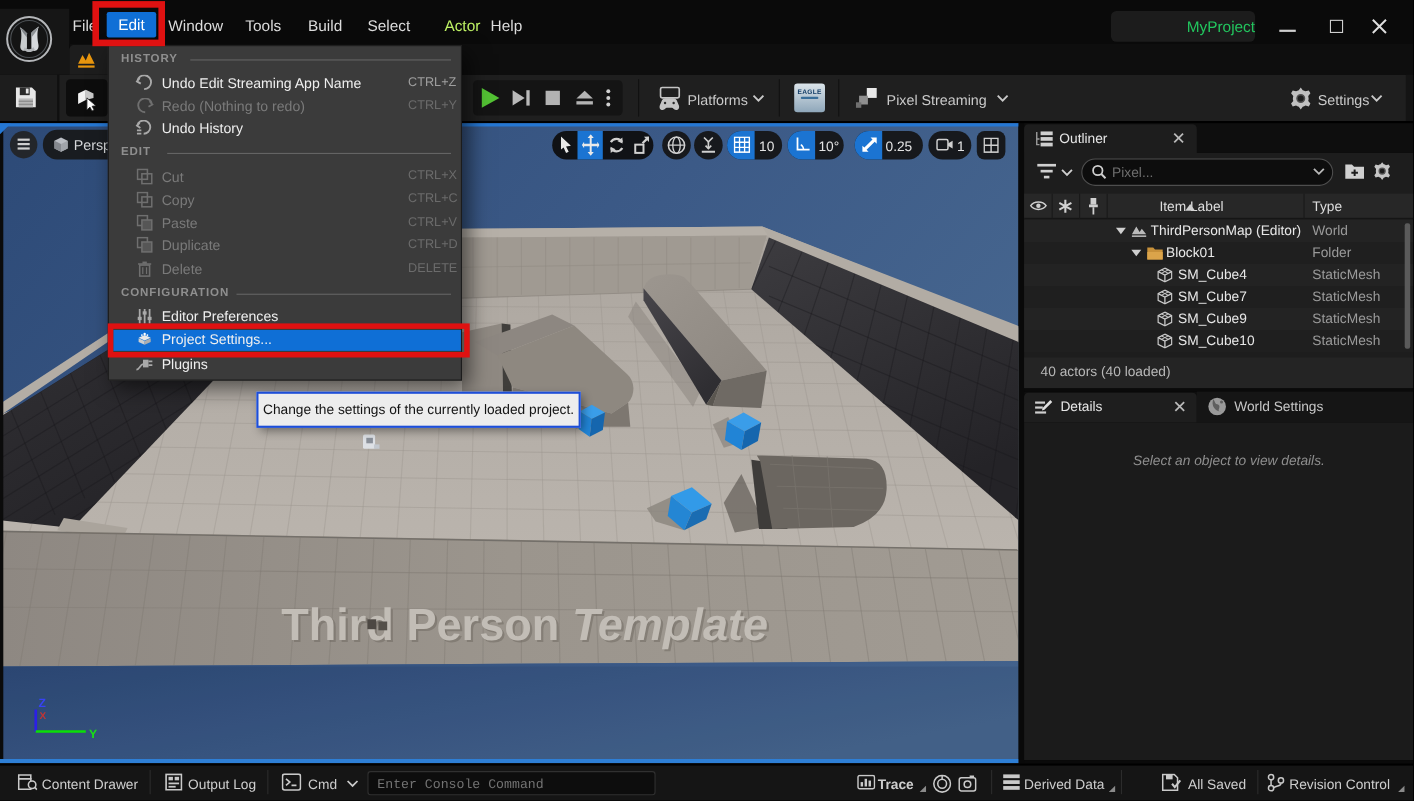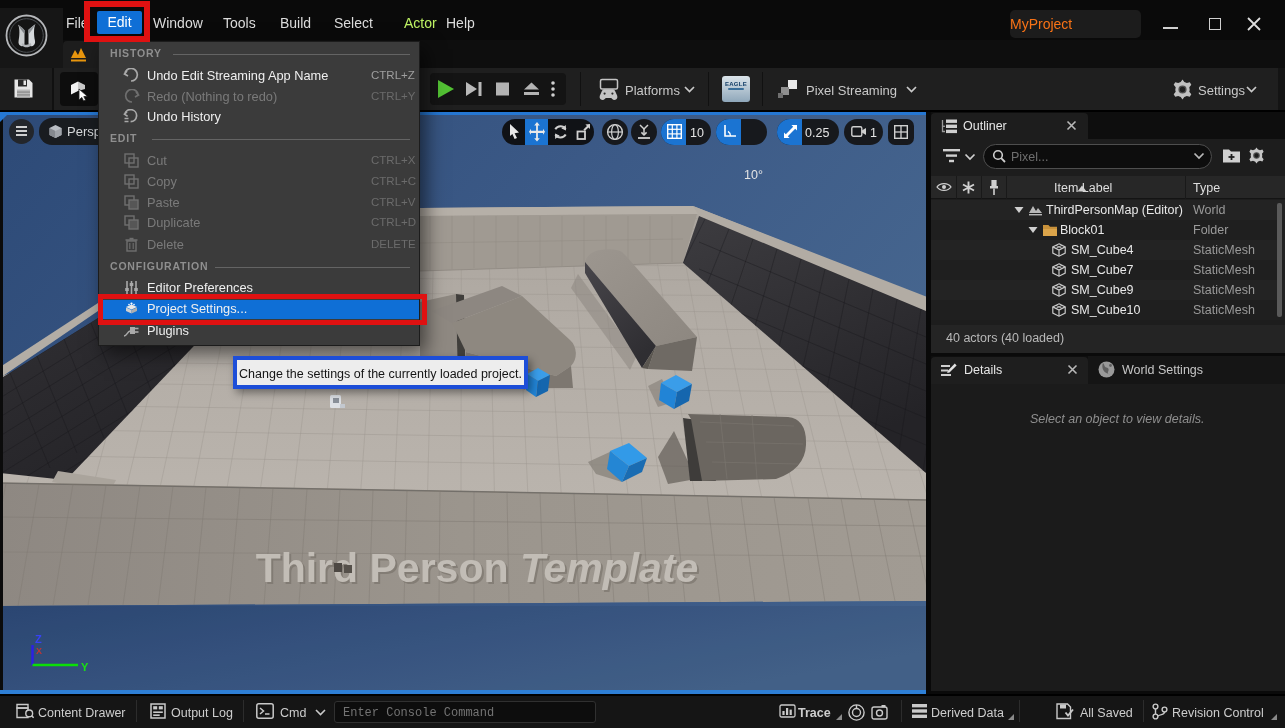--- a/index.html
+++ b/index.html
@@ -23,21 +23,21 @@
 <div class="txt" style="left:223px;top:15px;font-size:14px;color:#dcdcdc;font-weight:400;">Tools</div>
 <div class="txt" style="left:280px;top:15px;font-size:14px;color:#dcdcdc;font-weight:400;">Build</div>
 <div class="txt" style="left:334px;top:15px;font-size:14px;color:#dcdcdc;font-weight:400;">Select</div>
 <div class="txt" style="left:404px;top:15px;font-size:14px;color:#bef264;font-weight:400;">Actor</div>
 <div class="txt" style="left:446px;top:15px;font-size:14px;color:#dcdcdc;font-weight:400;">Help</div>
 <div class="abs" style="left:84px;top:1px;width:66px;height:41px;border:6px solid #df1111;background:transparent;z-index:60"></div>
 <div class="abs" style="left:97px;top:11px;width:45px;height:23px;background:#0f6fd6;border-radius:2px;z-index:61">
       <div style="text-align:center;line-height:23px;font-size:14px;color:#fff">Edit</div>
     </div>
 <div class="abs" style="left:1010px;top:10px;width:131px;height:28px;background:#1c1c1c;border-radius:5px">
-      <div style="text-align:left;line-height:28px;font-size:14px;color:#f97316">MyProject</div>
+      <div style="text-align:right;line-height:28px;font-size:14px;color:#22c55e">MyProject</div>
     </div>
 <div class="abs" style="left:1163px;top:27px;width:15px;height:2px;background:#cfcfcf"></div>
 <div class="abs" style="left:1209px;top:18px;width:12px;height:12px;border:1.5px solid #cfcfcf"></div>
 <svg class="abs" style="left:1247px;top:17px" width="14" height="14" viewBox="0 0 14 14">
 <path d="M1 1 L13 13 M13 1 L1 13" stroke="#dedede" stroke-width="1.8"></path>
     </svg>
 <div class="abs" style="left:63px;top:40px;width:1222px;height:28px;background:#0e0e0e"></div>
 <div class="abs" style="left:63px;top:41px;width:37px;height:27px;background:#1d1d1d;border-radius:4px 4px 0 0"></div>
 <svg class="abs" style="left:69px;top:45px" width="19" height="18" viewBox="0 0 19 18">
 <path d="M2 13 L6 5 L9 10 L12 3 L17 13 Z" fill="#e8960e"></path>
@@ -400,21 +400,21 @@
       <line x1="0.7" y1="5.3" x2="14.3" y2="5.3" stroke="#fff" stroke-width="1.2"></line>
       <line x1="0.7" y1="9.9" x2="14.3" y2="9.9" stroke="#fff" stroke-width="1.2"></line>
     </svg>
 <div class="txt" style="left:690px;top:126px;font-size:12.5px;color:#e4e4e4;font-weight:400;">10</div>
 <div class="abs" style="left:716px;top:119px;width:51px;height:26px;background:#17191d;border-radius:13px"></div>
 <div class="abs" style="left:716px;top:119px;width:25px;height:26px;background:#1b74d2;border-radius:13px 0 0 13px"></div>
 <svg class="abs" style="left:722px;top:124px" width="15" height="15" viewBox="0 0 15 15">
       <path d="M3 1 L3 12 L14 12" fill="none" stroke="#fff" stroke-width="1.6"></path>
       <path d="M8.5 12 A 5.5 5.5 0 0 0 6 7.4" fill="none" stroke="#fff" stroke-width="1.3"></path>
     </svg>
-<div class="txt" style="left:744px;top:126px;font-size:12.5px;color:#e4e4e4;font-weight:400;margin-top:42px;">10°</div>
+<div class="txt" style="left:744px;top:126px;font-size:12.5px;color:#e4e4e4;font-weight:400;">10°</div>
 <div class="abs" style="left:777px;top:119px;width:62px;height:26px;background:#17191d;border-radius:13px"></div>
 <div class="abs" style="left:777px;top:119px;width:25px;height:26px;background:#1b74d2;border-radius:13px 0 0 13px"></div>
 <svg class="abs" style="left:783px;top:124px" width="15" height="15" viewBox="0 0 15 15">
       <path d="M14 1 L14 6.6 L12.2 4.8 L4.8 12.2 L6.6 14 L1 14 L1 8.4 L2.8 10.2 L10.2 2.8 L8.4 1 Z" fill="#fff"></path>
     </svg>
 <div class="txt" style="left:805px;top:126px;font-size:12.5px;color:#e4e4e4;font-weight:400;">0.25</div>
 <div class="abs" style="left:844px;top:119px;width:39px;height:26px;background:#17191d;border-radius:13px"></div>
 <svg class="abs" style="left:851px;top:125px" width="16" height="13" viewBox="0 0 16 13">
       <rect x="0.8" y="1.8" width="10" height="9.4" rx="1.5" fill="none" stroke="#d0d0d0" stroke-width="1.4"></rect>
       <path d="M10.8 5.5 L15 3 L15 10 L10.8 7.5 Z" fill="#d0d0d0"></path>
@@ -727,15 +727,15 @@
     </svg>
 <div class="txt" style="left:147px;top:301px;font-size:12.8px;color:#efefef;font-weight:400;">Project Settings...</div>
 <svg class="abs" style="left:123px;top:323px" width="17" height="15" viewBox="0 0 17 15">
       <path d="M1 13 C4 13 4 9 7 8" fill="none" stroke="#a9a9a9" stroke-width="1.5"></path>
       <rect x="7" y="4" width="5" height="7" fill="#a9a9a9"></rect>
       <line x1="12" y1="5.5" x2="15.5" y2="5.5" stroke="#a9a9a9" stroke-width="1.6"></line>
       <line x1="12" y1="9" x2="15.5" y2="9" stroke="#a9a9a9" stroke-width="1.6"></line>
     </svg>
 <div class="txt" style="left:147px;top:323px;font-size:12.8px;color:#efefef;font-weight:400;">Plugins</div>
 <div class="abs" style="left:98px;top:294px;width:329px;height:31px;border:5px solid #df1111"></div>
-<div class="abs" style="left:233px;top:356px;width:295px;height:33px;background:#ededed;border:4px solid #1d4ed8;box-shadow:3px 4px 8px rgba(0,0,0,0.4)">
+<div class="abs" style="left:233px;top:356px;width:295px;height:33px;background:#ededed;border:2px solid #1d4ed8;box-shadow:3px 4px 8px rgba(0,0,0,0.4)">
       <div style="text-align:center;line-height:29px;font-size:12.5px;color:#141414;white-space:nowrap">Change the settings of the currently loaded project.</div>
     </div>
 </div>
 </body></html>

